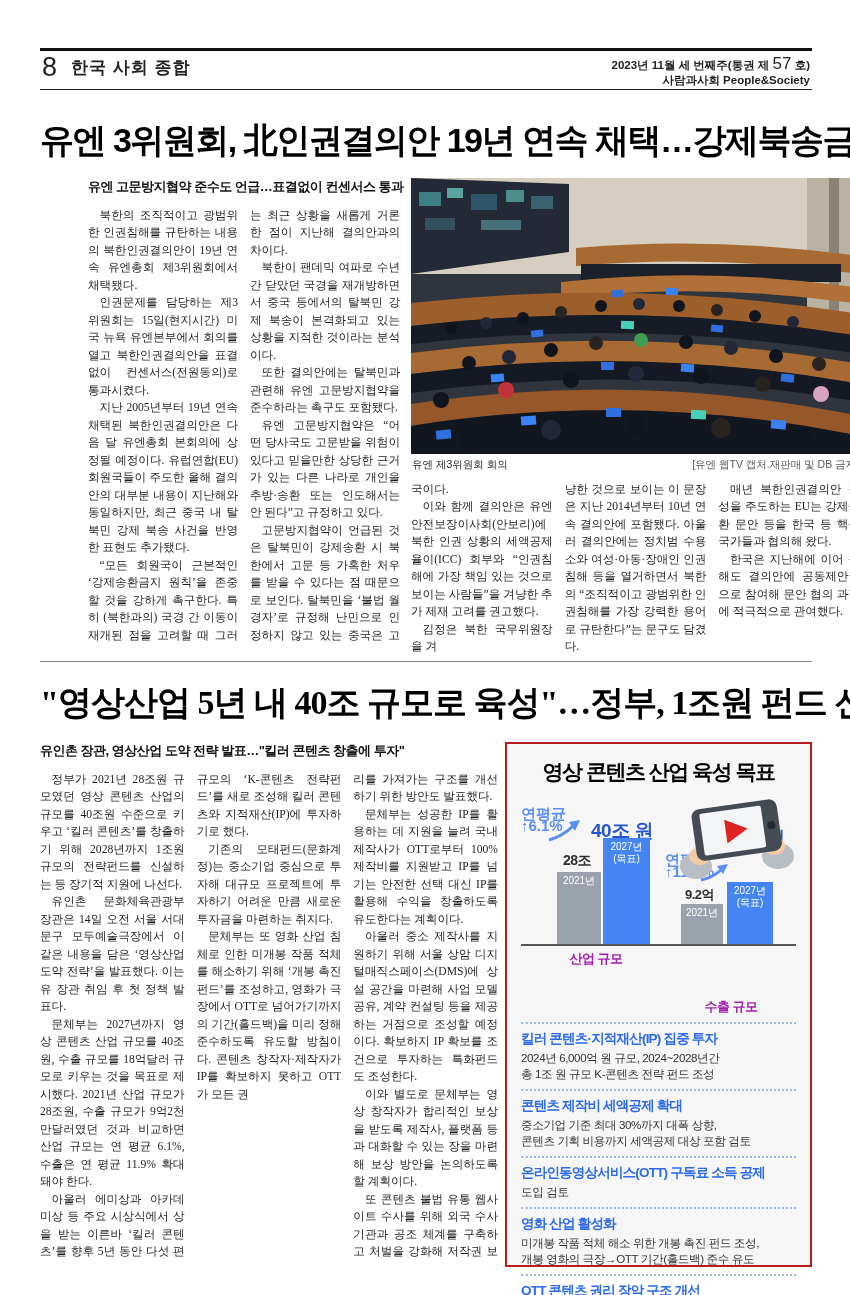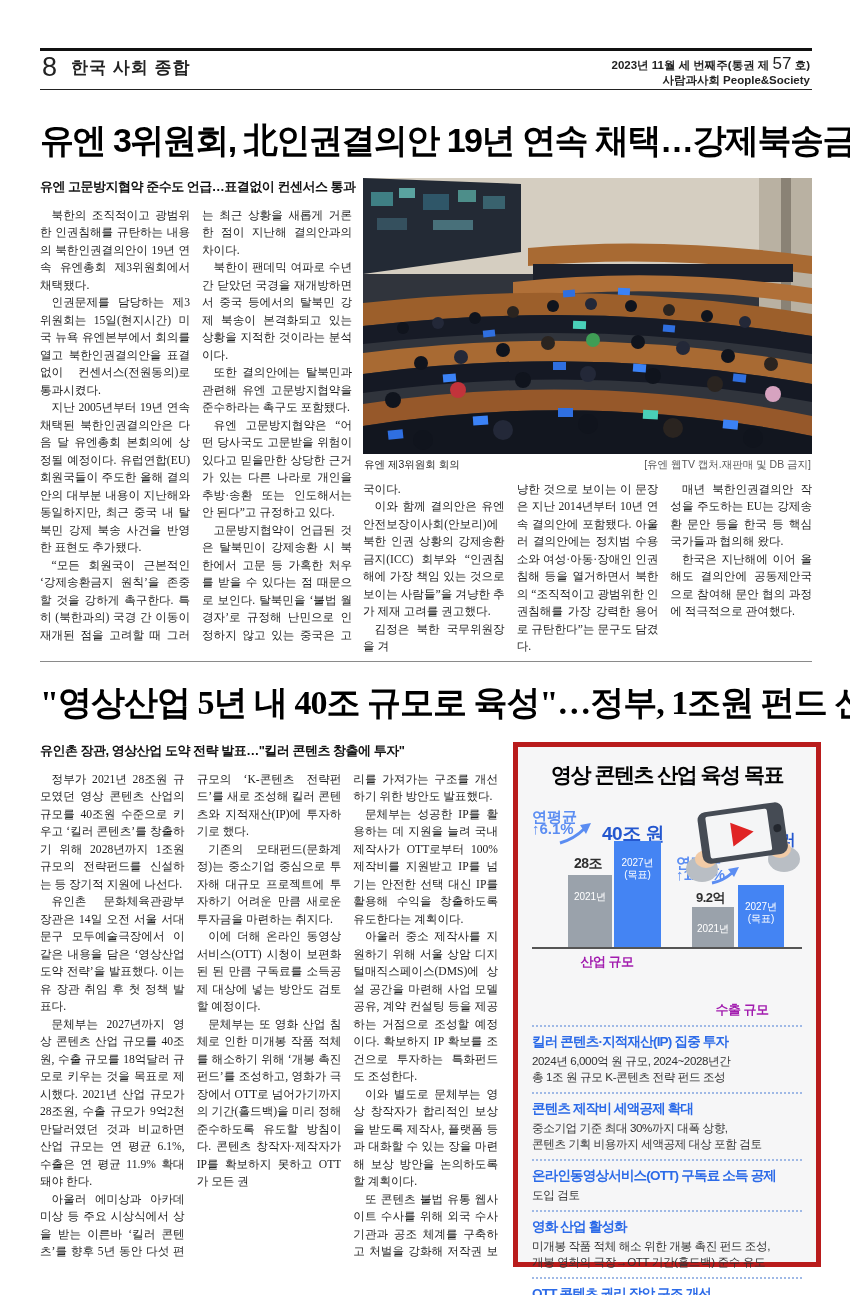--- a/index.html
+++ b/index.html
@@ -22,21 +22,21 @@
   .brand-line { font-size:11.5px; font-weight:600; }
   .rule-thin { border-top:1.5px solid #222; }
 
   
   .headline1 {
     font-family:"Liberation Sans","DejaVu Sans",sans-serif;
     font-size:34px; font-weight:800; letter-spacing:-1.5px;
     text-align:center; margin:28px 0 14px 0; color:#000; white-space:nowrap;
   }
   .a1-body { display:flex; gap:11px; }
-  .a1-left { width:312px; flex:0 0 312px; }
+  .a1-left { width:312px; flex:0 0 312px;margin-left:48px; }
   .subhead {
     font-family:"Liberation Sans","DejaVu Sans",sans-serif;
     font-size:13px; font-weight:700; letter-spacing:-0.5px; color:#111;
     margin-bottom:11px; white-space:nowrap;
   }
   .cols { display:flex; gap:12px; }
   .col { flex:1 1 0; overflow:hidden; text-align:justify; }
   .a1-left .col { height:438px; }
   .para { font-size:11.6px; line-height:17.5px; color:#1d1d1d; word-break:break-all; }
   .para.ind { text-indent:1em; }
@@ -52,34 +52,34 @@
   .a1-right .col { height:172px; }
 
   .article-divider { border-top:1px solid #8a8a8a; margin:8px 0 0 0; }
 
   
   .headline2 {
     font-family:"Liberation Serif","DejaVu Serif",serif;
     font-size:34px; font-weight:700; letter-spacing:-1px;
     text-align:center; margin:18px 0 16px 0; color:#000; white-space:nowrap;
   }
-  .a2-body { display:flex; gap:15px; }
+  .a2-body { display:flex; gap:7px; }
   .a2-left { width:458px; flex:0 0 458px; }
   .a2-left .col { height:487px; }
 
   
   .infobox {
-    flex:1 1 auto; border:5px solid #b91c1c; background:#f6f6f7;
+    flex:1 1 auto; border:2px solid #b91c1c; background:#f6f6f7;
     padding:14px 14px 10px 14px; height:525px;
     font-family:"Liberation Sans","DejaVu Sans",sans-serif;
   }
   .ib-title { font-size:21px; font-weight:800; letter-spacing:-1.5px; text-align:center; color:#000; margin-bottom:8px; white-space:nowrap; }
   .chart { position:relative; height:152px; border-bottom:2px solid #555; }
   .bar { position:absolute; bottom:0; text-align:center; }
-  .bar-inner-label { display:block; color:#fff; font-size:10px; line-height:12px; padding-top:16px; white-space:pre-line; }
+  .bar-inner-label { display:block; color:#fff; font-size:10px; line-height:12px; padding-top:3px; white-space:pre-line; }
   .bar-gray { background:#9aa2ab; }
   .bar-blue { background:#4484f3; }
   .bar-ind-2021 { left:36px; width:44px; height:72px; }
   .bar-ind-2027 { left:82px; width:47px; height:106px; }
   .bar-exp-2021 { left:160px; width:42px; height:40px; }
   .bar-exp-2027 { left:206px; width:46px; height:62px; }
   .val-label { position:absolute; font-weight:800; color:#2457cf; letter-spacing:-0.5px; white-space:nowrap; }
   .val-ind-2027 { left:70px; top:24px; font-size:19px; }
   .val-exp-2027 { left:196px; top:33px; font-size:16px; }
   .base-label { position:absolute; font-weight:700; color:#2f2f2f; letter-spacing:-0.5px; }
@@ -215,21 +215,21 @@
           </svg>
         </div>
         <div class="caption-row">
           <span class="caption-left">유엔 제3위원회 회의</span>
           <span class="caption-right">[유엔 웹TV 캡처.재판매 및 DB 금지]</span>
         </div>
         <div class="cols">
           <div class="col">
 
           <p class="para">국이다.</p>
-              <p class="para ind">이와 함께 결의안은 유엔 안전보장이사회(안보리)에 북한 인권 상황의 강제송환금지(ICC) 회부와 “인권침해에 가장 책임 있는 것으로 보이는 사람들”을 겨냥한 추가 제재 고려를 권고했다.</p>
+              <p class="para ind">이와 함께 결의안은 유엔 안전보장이사회(안보리)에 북한 인권 상황의 세액공제율이(ICC) 회부와 “인권침해에 가장 책임 있는 것으로 보이는 사람들”을 겨냥한 추가 제재 고려를 권고했다.</p>
               <p class="para ind">김정은 북한 국무위원장을 겨</p>
             </div>
           <div class="col">
 
           <p class="para">냥한 것으로 보이는 이 문장은 지난 2014년부터 10년 연속 결의안에 포함됐다. 아울러 결의안에는 정치범 수용소와 여성·아동·장애인 인권 침해 등을 열거하면서 북한의 “조직적이고 광범위한 인권침해를 가장 강력한 용어로 규탄한다”는 문구도 담겼다.</p>
             </div>
           <div class="col">
 
           <p class="para ind">매년 북한인권결의안 작성을 주도하는 EU는 강제송환 문안 등을 한국 등 핵심 국가들과 협의해 왔다.</p>
               <p class="para ind">한국은 지난해에 이어 올해도 결의안에 공동제안국으로 참여해 문안 협의 과정에 적극적으로 관여했다.</p>
@@ -251,21 +251,20 @@
 
           <p class="para ind">정부가 2021년 28조원 규모였던 영상 콘텐츠 산업의 규모를 40조원 수준으로 키우고 ‘킬러 콘텐츠’를 창출하기 위해 2028년까지 1조원 규모의 전략펀드를 신설하는 등 장기적 지원에 나선다.</p>
               <p class="para ind">유인촌 문화체육관광부 장관은 14일 오전 서울 서대문구 모두예술극장에서 이 같은 내용을 담은 ‘영상산업 도약 전략’을 발표했다. 이는 유 장관 취임 후 첫 정책 발표다.</p>
               <p class="para ind">문체부는 2027년까지 영상 콘텐츠 산업 규모를 40조원, 수출 규모를 18억달러 규모로 키우는 것을 목표로 제시했다. 2021년 산업 규모가 28조원, 수출 규모가 9억2천만달러였던 것과 비교하면 산업 규모는 연 평균 6.1%, 수출은 연 평균 11.9% 확대돼야 한다.</p>
               <p class="para ind">아울러 에미상과 아카데미상 등 주요 시상식에서 상을 받는 이른바 ‘킬러 콘텐츠’를 향후 5년 동안 다섯 편 창출하겠다는 목표도 세웠다.</p>
             </div>
           <div class="col">
 
           <p class="para">규모의 ‘K-콘텐츠 전략펀드’를 새로 조성해 킬러 콘텐츠와 지적재산(IP)에 투자하기로 했다.</p>
               <p class="para ind">기존의 모태펀드(문화계정)는 중소기업 중심으로 투자해 대규모 프로젝트에 투자하기 어려운 만큼 새로운 투자금을 마련하는 취지다.</p>
-              <p class="para ind">이에 더해 온라인 동영상 서비스(OTT) 시청이 보편화된 된 만큼 구독료를 소득공제 대상에 넣는 방안도 검토할 예정이다.</p>
               <p class="para ind">문체부는 또 영화 산업 침체로 인한 미개봉 작품 적체를 해소하기 위해 ‘개봉 촉진 펀드’를 조성하고, 영화가 극장에서 OTT로 넘어가기까지의 기간(홀드백)을 미리 정해 준수하도록 유도할 방침이다. 콘텐츠 창작자·제작자가 IP를 확보하지 못하고 OTT가 모든 권</p>
             </div>
           <div class="col">
 
           <p class="para">리를 가져가는 구조를 개선하기 위한 방안도 발표했다.</p>
               <p class="para ind">문체부는 성공한 IP를 활용하는 데 지원을 늘려 국내 제작사가 OTT로부터 100% 제작비를 지원받고 IP를 넘기는 안전한 선택 대신 IP를 활용해 수익을 창출하도록 유도한다는 계획이다.</p>
               <p class="para ind">아울러 중소 제작사를 지원하기 위해 서울 상암 디지털매직스페이스(DMS)에 상설 공간을 마련해 사업 모델 공유, 계약 컨설팅 등을 제공하는 거점으로 조성할 예정이다. 확보하지 IP 확보를 조건으로 투자하는 특화펀드도 조성한다.</p>
               <p class="para ind">이와 별도로 문체부는 영상 창작자가 합리적인 보상을 받도록 제작사, 플랫폼 등과 대화할 수 있는 장을 마련해 보상 방안을 논의하도록 할 계획이다.</p>
               <p class="para ind">또 콘텐츠 불법 유통 웹사이트 수사를 위해 외국 수사기관과 공조 체계를 구축하고 처벌을 강화해 저작권 보호를 강화할 방침이다.</p>
             </div>

